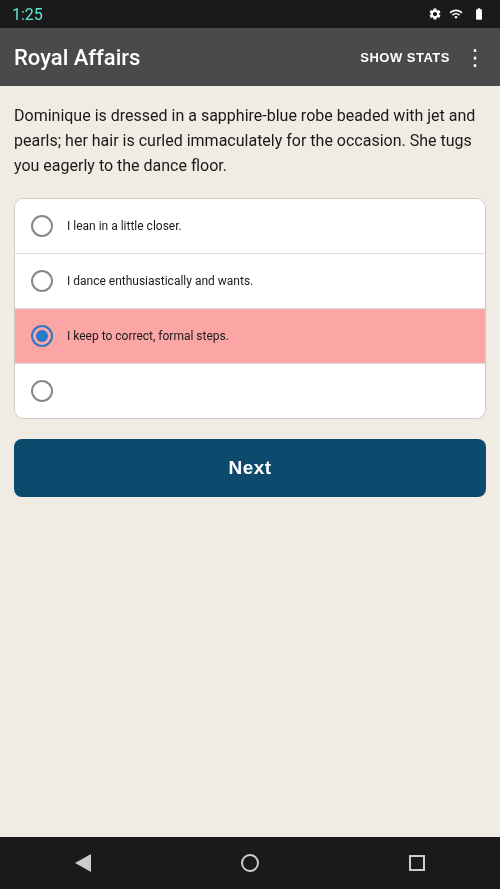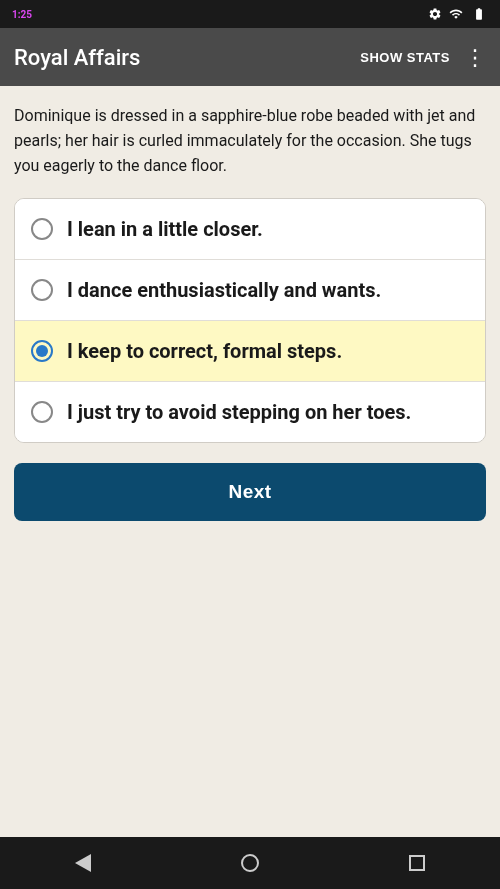--- a/index.html
+++ b/index.html
@@ -18,23 +18,23 @@
     .status-bar {
       background: #1a1a1a;
       height: 28px;
       display: flex;
       align-items: center;
       justify-content: space-between;
       padding: 0 12px;
       flex-shrink: 0;
     }
     .status-time {
-      color: #d946ef;
-      font-size: 10px;
-      font-weight: 700;
+      color: #5eead4;
+      font-size: 16px;
+      font-weight: 400;
     }
     .status-icons {
       display: flex;
       align-items: center;
       gap: 6px;
     }
     .status-icons svg {
       fill: #fff;
     }
 
@@ -103,21 +103,21 @@
       align-items: center;
       padding: 16px 16px;
       border-bottom: 1px solid #e0ddd8;
       cursor: pointer;
       background: #fff;
     }
     .option-row:last-child {
       border-bottom: none;
     }
     .option-row.selected {
-      background: #fef9c3;
+      background: #fca5a5;
     }
 
     .radio-outer {
       width: 22px;
       height: 22px;
       border-radius: 50%;
       border: 2px solid #888;
       display: flex;
       align-items: center;
       justify-content: center;
@@ -128,24 +128,23 @@
       border-color: #2979c8;
     }
     .radio-inner {
       width: 12px;
       height: 12px;
       border-radius: 50%;
       background: #2979c8;
     }
 
     .option-label {
-      font-size: 20px;
+      font-size: 12px;
       color: #1a1a1a;
       line-height: 1.4;
-      font-weight: bold;
     }
 
     
     .next-btn {
       background: #0c4a6e;
       border: none;
       border-radius: 8px;
       color: #fff;
       font-size: 19px;
       font-weight: 600;
@@ -232,21 +231,20 @@
         <span class="option-label">I dance enthusiastically and wants.</span>
       </div>
       <div class="option-row selected">
         <div class="radio-outer checked">
           <div class="radio-inner"></div>
         </div>
         <span class="option-label">I keep to correct, formal steps.</span>
       </div>
       <div class="option-row">
         <div class="radio-outer"></div>
-        <span class="option-label">I just try to avoid stepping on her toes.</span>
       </div>
     </div>
 
   <button class="next-btn">Next</button>
 </div>
 
 <div class="bottom-nav">
   <button class="nav-btn">
     <div class="nav-triangle"></div>
   </button>

